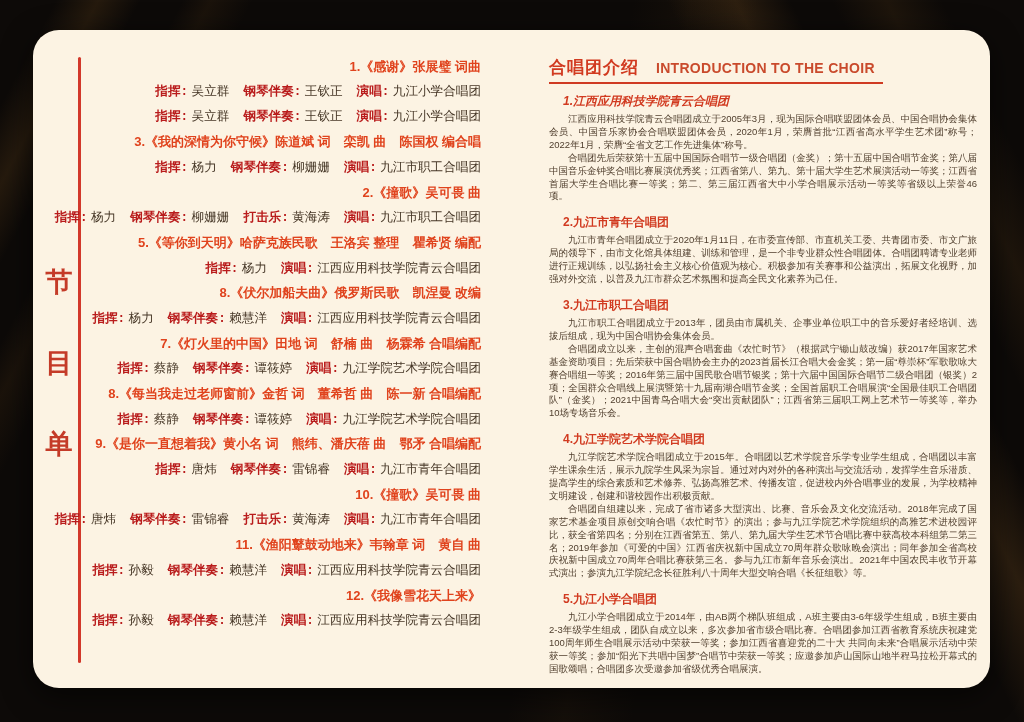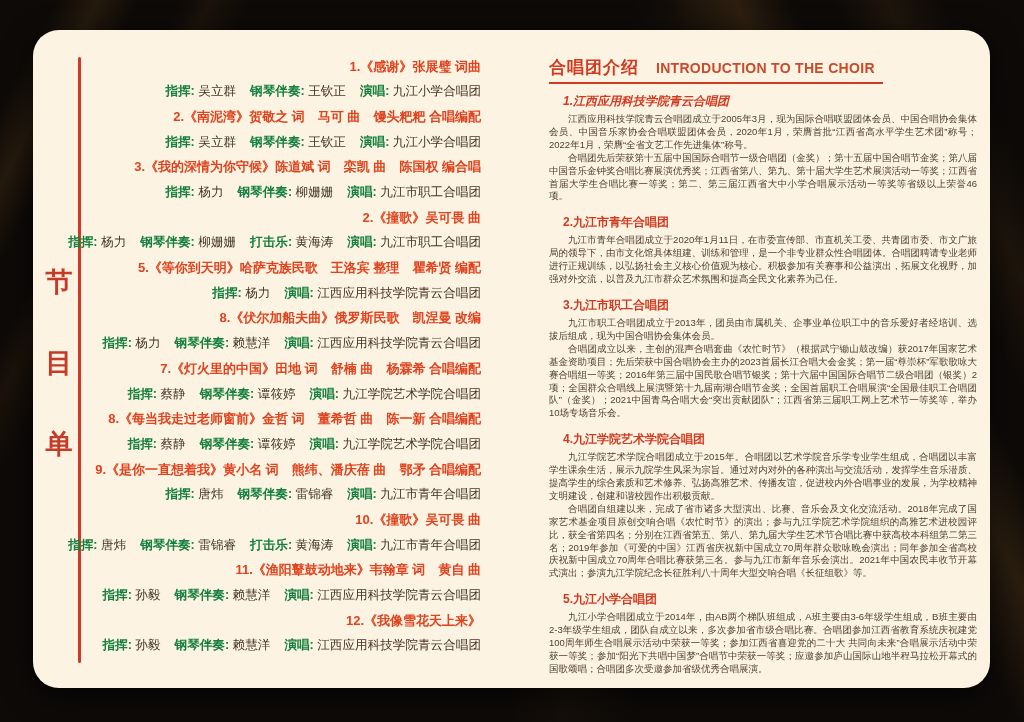--- a/index.html
+++ b/index.html
@@ -33,21 +33,21 @@
   
   .program-list{position:absolute;left:62px;top:24px;width:386px;font-size:13px;}
   .p-line{height:25.2px;display:flex;align-items:center;white-space:nowrap;}
   .p-line1{justify-content:flex-end;}
   .p-line2{justify-content:flex-end;}
   .p-title{color:#e0431d;font-weight:700;}
   .p-credits{color:#e0431d;font-weight:700;display:flex;}
   .p-credits .credit + .credit{margin-left:13px;}
   .perf{color:#453626;font-size:12.6px;}
   .perf + .perf{margin-left:14px;}
-  .perf b{color:#15803d;font-weight:700;}
+  .perf b{color:#b91c1c;font-weight:700;font-family:Liberation Mono, monospace;}
   
   .right-panel{position:absolute;left:516px;top:26px;width:428px;}
   .intro-header{
     display:flex;align-items:baseline;gap:17px;
     border-bottom:2px solid #cf3a22;padding-bottom:3px;width:334px;
   }
   .intro-cn{font-size:17px;font-weight:800;color:#d13a20;letter-spacing:1px;}
   .intro-en{font-size:14px;font-weight:700;color:#c94a2c;letter-spacing:.3px;}
   .section-heading{font-size:12px;font-weight:800;color:#d13a20;margin:11px 0 3px 14px;}
   .section:first-child .section-heading{margin-top:9px;font-style:italic;}
@@ -72,28 +72,20 @@
           <span class="p-title">1.《感谢》</span>
           <span class="p-credits">
             <span class="credit">张展璧 词曲</span>
           </span>
         </div>
         <div class="p-line p-line2">
           <span class="perf"><b class="perf-label">指挥:</b> 吴立群</span>
           <span class="perf"><b class="perf-label">钢琴伴奏:</b> 王钦正</span>
           <span class="perf"><b class="perf-label">演唱:</b> 九江小学合唱团</span>
         </div>
-        <div class="p-line p-line1">
-          <span class="p-title">2.《南泥湾》</span>
-          <span class="p-credits">
-            <span class="credit">贺敬之 词</span>
-            <span class="credit">马可 曲</span>
-            <span class="credit">馒头粑粑 合唱编配</span>
-          </span>
-        </div>
         <div class="p-line p-line2">
           <span class="perf"><b class="perf-label">指挥:</b> 吴立群</span>
           <span class="perf"><b class="perf-label">钢琴伴奏:</b> 王钦正</span>
           <span class="perf"><b class="perf-label">演唱:</b> 九江小学合唱团</span>
         </div>
         <div class="p-line p-line1">
           <span class="p-title">3.《我的深情为你守候》</span>
           <span class="p-credits">
             <span class="credit">陈道斌 词</span>
             <span class="credit">栾凯 曲</span>

